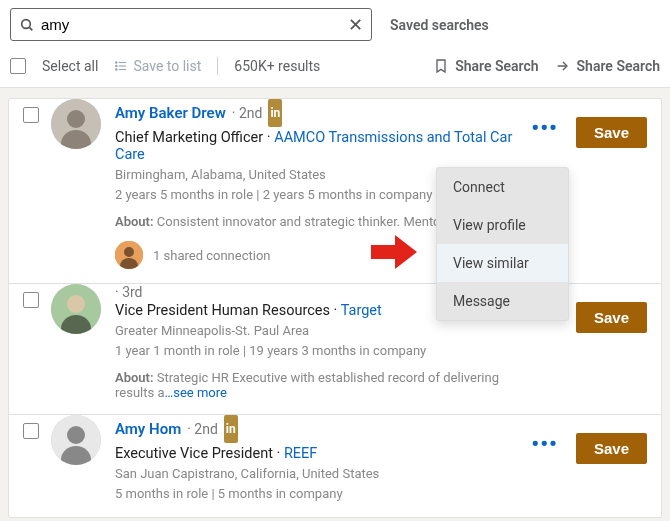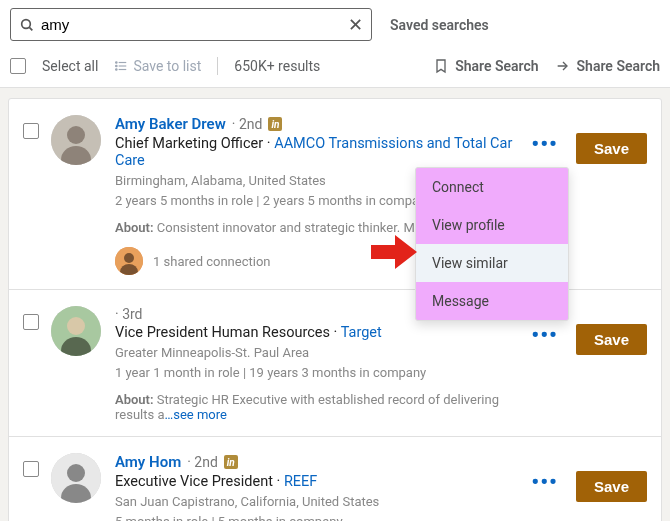--- a/index.html
+++ b/index.html
@@ -17,45 +17,45 @@
   .toolbar-label { color: #5f6163; font-size: 14px; }
   .save-to-list { display: inline-flex; align-items: center; gap: 5px; color: #9fa8b5; cursor: default; }
   .list-icon { width: 14px; height: 14px; }
   .divider { width: 1px; height: 18px; background: #d0d0d0; }
   .spacer { flex: 1; }
   .tool-action { display: inline-flex; align-items: center; gap: 6px; color: #5f6163; font-weight: 600; cursor: pointer; font-size: 14px; }
   .tool-action svg { width: 16px; height: 16px; }
 
   .results { background: #f3f2ef; padding: 10px 8px; }
   .card-block { background: #fff; border: 1px solid #e0e0e0; border-radius: 3px; }
-  .result-row { display: flex; padding: 16px 14px 14px 14px; border-bottom: 1px solid #e0e0e0; position: relative; }
+  .result-row { display: flex; padding: 0 14px 14px 14px; border-bottom: 1px solid #e0e0e0; position: relative; }
   .result-row:last-child { border-bottom: none; }
   .row-checkbox-col { width: 24px; padding-top: 8px; }
   .avatar { width: 50px; height: 50px; border-radius: 50%; background: #d0d0d0; overflow: hidden; flex-shrink: 0; margin-left: 4px; position: relative; }
   .avatar svg { width: 100%; height: 100%; }
   .row-main { flex: 1; margin-left: 14px; min-width: 0; }
   .name-line { display: flex; align-items: center; gap: 6px; margin-bottom: 2px; }
   .name { color: #0a66c2; font-weight: 600; font-size: 15px; cursor: pointer; }
   .degree { color: #777; font-size: 14px; }
-  .in-badge { width: 14px; height: 14px; background: #b08c3a; color: #fff; font-size: 10px; font-weight: bold; display: inline-flex; align-items: center; justify-content: center; border-radius: 2px; font-style: italic; }
+  .in-badge { width: 14px; height: 28px; background: #b08c3a; color: #fff; font-size: 12px; font-weight: bold; display: inline-flex; align-items: center; justify-content: center; border-radius: 2px; }
   .title-line { color: #212121; font-size: 14.5px; margin-bottom: 2px; }
   .company { color: #0a66c2; cursor: pointer; }
   .meta { color: #888; font-size: 13px; line-height: 1.5; }
   .about { color: #888; font-size: 13px; margin-top: 10px; }
   .about-label { font-weight: 600; color: #777; }
   .see-more { color: #0a66c2; cursor: pointer; }
   .shared { display: flex; align-items: center; gap: 10px; margin-top: 12px; }
   .shared-avatar { width: 28px; height: 28px; border-radius: 50%; background: #e89050; overflow: hidden; }
   .shared-avatar svg { width: 100%; height: 100%; }
   .shared-text { color: #888; font-size: 13px; }
   .row-actions { display: flex; align-items: flex-start; gap: 12px; padding-top: 18px; }
   .more-btn { color: #0a66c2; cursor: pointer; font-size: 22px; letter-spacing: 1px; line-height: 1; padding: 0 6px; font-weight: bold; }
   .save-btn { background: #a16207; color: #fff; border: none; padding: 7px 18px; font-size: 15px; font-weight: 600; border-radius: 2px; cursor: pointer; }
 
-  .dropdown { position: absolute; background: #f0abfc; border: 1px solid #ddd; border-radius: 3px; box-shadow: 0 4px 12px rgba(0,0,0,0.15); width: 154px; z-index: 10; }
+  .dropdown { position: absolute; background: #e5e5e5; border: 1px solid #ddd; border-radius: 3px; box-shadow: 0 4px 12px rgba(0,0,0,0.15); width: 133px; z-index: 10; }
   .dropdown-item { padding: 11px 16px; color: #444; font-size: 14px; cursor: pointer; }
   .dropdown-item.hover { background: #eef3f8; }
 
   .red-arrow { position: absolute; z-index: 11; }
 </style>
 </head>
 <body>
 
 <div class="top-row">
   <div class="search-box">

